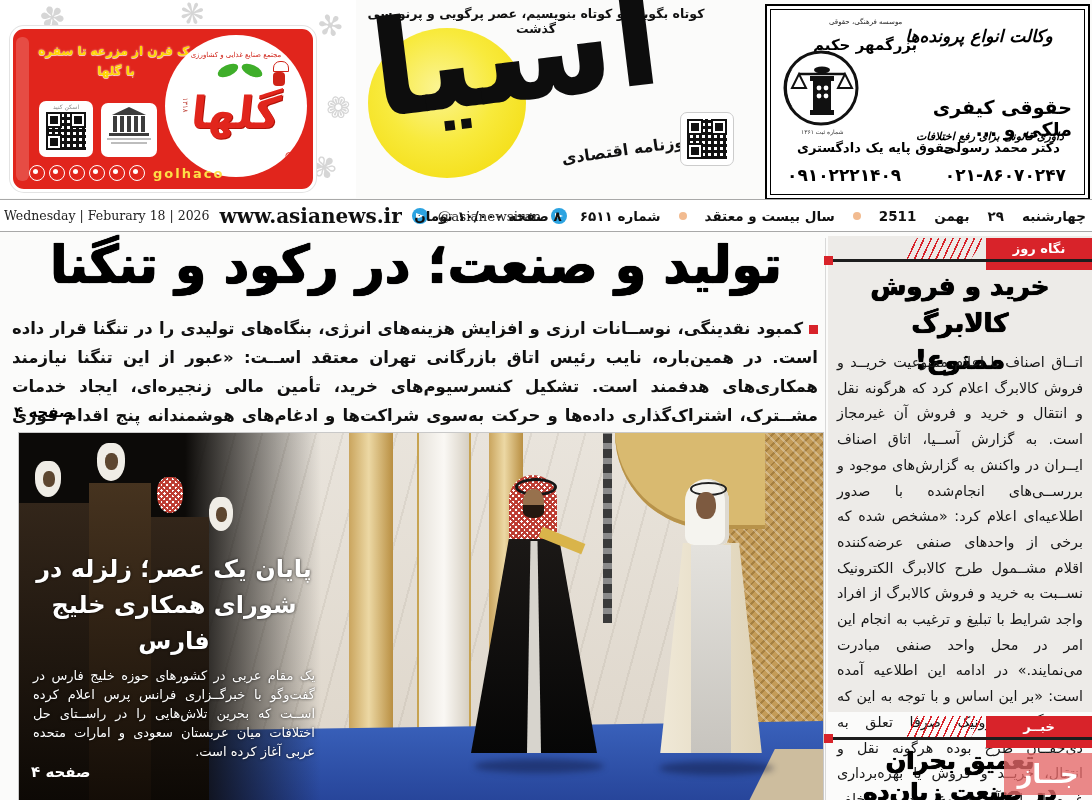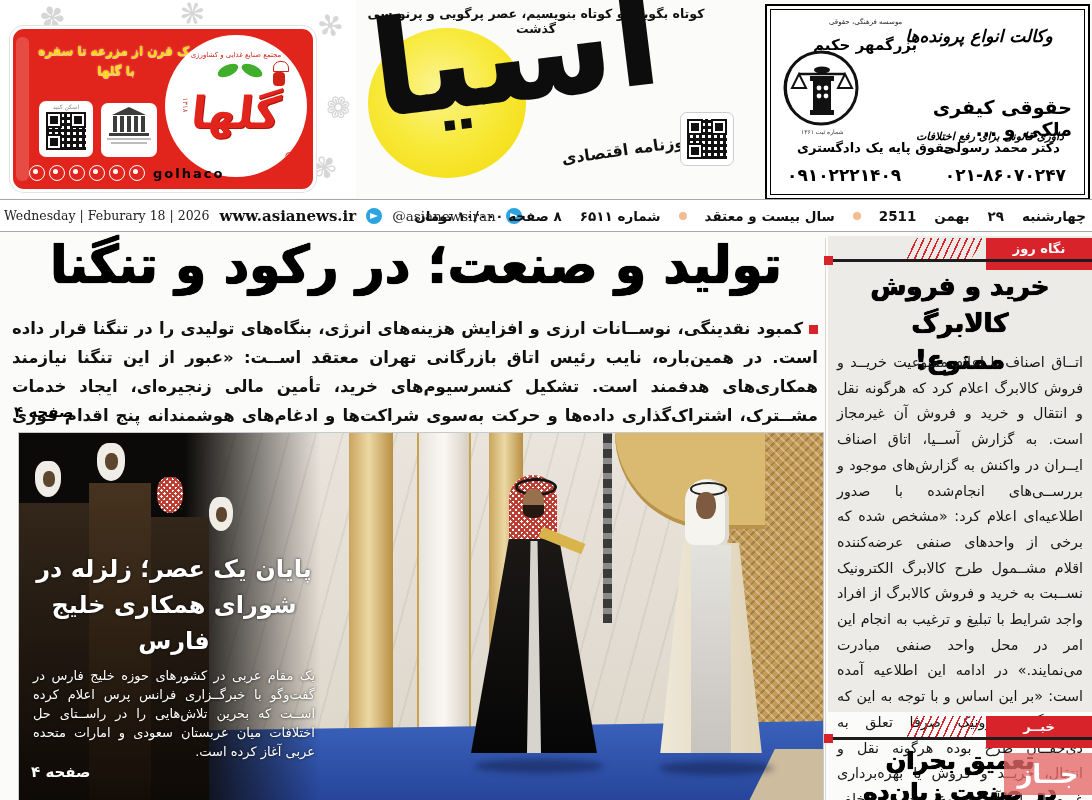--- a/index.html
+++ b/index.html
@@ -30,21 +30,21 @@
   .qr-cap{left:0;right:0;top:2px;color:#fff;font-size:6px;text-align:center;direction:rtl;}
   .unesco-ped{width:0;height:0;border-left:17px solid transparent;border-right:17px solid transparent;
       border-bottom:8px solid #3c3c3c;margin:4px auto 1px auto;}
   .unesco-cols{display:flex;justify-content:center;gap:3px;}
   .unesco-cols i{width:4px;height:16px;background:#3c3c3c;display:block;}
   .unesco-base{width:40px;height:3px;background:#3c3c3c;margin:1px auto 0 auto;}
   .unesco-line{width:44px;height:2px;background:#bdbdbd;margin:2px auto 0 auto;}
   .soc-row{left:16px;bottom:8px;display:flex;align-items:center;gap:4px;}
   .soc{width:14px;height:14px;border:1.5px solid #fff;border-radius:50%;display:inline-block;position:relative;}
   .soc i{position:absolute;left:3px;top:3px;width:5px;height:5px;background:#fff;border-radius:50%;}
-  .soc-handle{color:#000000;font-weight:bold;font-size:13px;letter-spacing:2px;margin-left:4px;}
+  .soc-handle{color:#fde047;font-weight:bold;font-size:13px;letter-spacing:2px;margin-left:4px;}
   
   .masthead{left:356px;top:0;width:408px;height:198px;overflow:visible;}
   .slogan{left:4px;top:6px;width:352px;text-align:center;font-size:12.5px;font-weight:bold;direction:rtl;color:#111;}
   .sun{left:12px;top:28px;width:158px;height:150px;border-radius:50%;
       background:radial-gradient(circle at 45% 40%,#fbf493 0%,#f8ea3c 45%,#f2d804 100%);}
   .calli{left:20px;top:-12px;font-size:132px;font-weight:bold;color:#0d0d0d;line-height:1;
       transform:rotate(-7deg) scaleX(1.04);direction:rtl;}
   .mast-sub{left:205px;top:140px;font-size:16px;font-weight:bold;direction:rtl;transform:rotate(-8deg);color:#111;}
   .mast-qr{left:324px;top:112px;width:52px;height:52px;}
   
@@ -61,21 +61,21 @@
   .law-title{left:26px;top:130px;font-size:13px;font-weight:bold;}
   .law-ph1{right:18px;top:155px;font-size:17px;font-weight:bold;letter-spacing:1px;}
   .law-ph2{left:16px;top:155px;font-size:17px;font-weight:bold;letter-spacing:1px;}
   .law-logo{left:12px;top:40px;}
   .law-reg{left:30px;top:118px;font-size:6px;color:#333;}
   
   .infobar{left:0;top:199px;width:1092px;height:31px;border-top:1px solid #a8a8a8;border-bottom:1px solid #a8a8a8;
       background:#fff;}
   .ib-left{position:absolute;left:4px;top:0;height:31px;display:flex;align-items:center;gap:10px;}
   .ib-date{font-family:"DejaVu Serif",serif;font-size:12.5px;color:#222;}
-  .ib-site{font-family:"DejaVu Serif",serif;font-size:15px;font-weight:bold;color:#111;}
+  .ib-site{font-family:"DejaVu Serif",serif;font-size:20px;font-weight:bold;color:#111;}
   .ib-handle{font-family:"DejaVu Serif",serif;font-size:13.5px;color:#222;}
   .ring{width:16px;height:16px;border-radius:50%;background:#2ca3e1;position:relative;display:inline-block;}
   .ring:after{content:"";position:absolute;left:4px;top:5px;border-left:8px solid #fff;
       border-top:3px solid transparent;border-bottom:3px solid transparent;}
   .ib-right{position:absolute;right:6px;top:0;height:31px;display:flex;align-items:center;gap:18px;
       direction:rtl;font-size:13.5px;font-weight:bold;color:#111;}
   .dot-sep{width:8px;height:8px;border-radius:50%;background:#f2bb90;display:inline-block;}
   
   .main-headline{left:10px;top:236px;width:812px;text-align:center;direction:rtl;font-size:50px;
       font-weight:bold;color:#000;text-shadow:0 0 1px #000,.7px 0 #000,-.7px 0 #000;transform:scaleY(1.06);}

